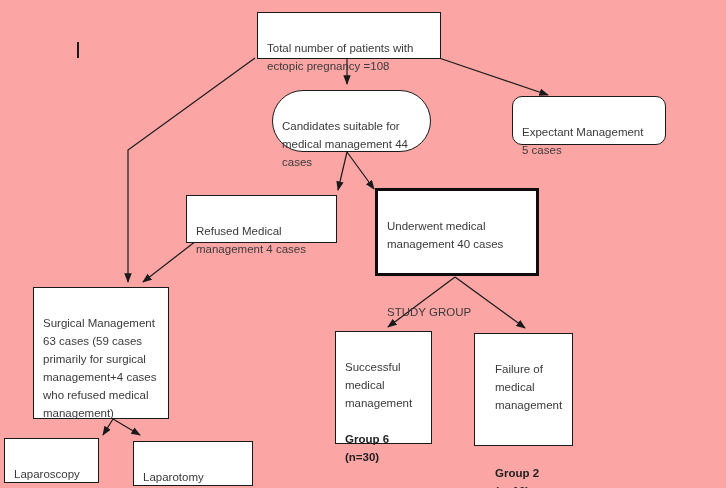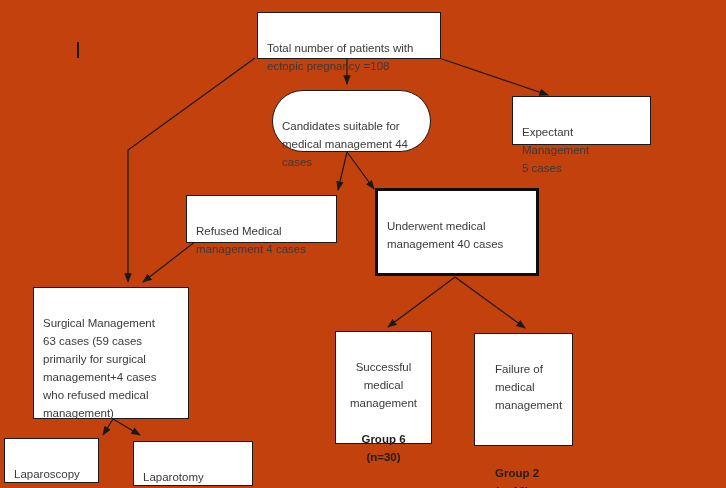--- a/index.html
+++ b/index.html
@@ -4,21 +4,21 @@
 <style>
   html, body {
     margin: 0;
     padding: 0;
     background: #ffffff;
   }
   #canvas {
     position: relative;
     width: 726px;
     height: 488px;
-    background: #c2410c;
+    background: #fca5a5;
     font-family: "Liberation Sans", sans-serif;
     overflow: hidden;
   }
   #edges {
     position: absolute;
     left: 0;
     top: 0;
     width: 726px;
     height: 488px;
     pointer-events: none;
@@ -99,56 +99,57 @@
     <span>Total number  of patients  with
 ectopic pregnancy  =108</span>
   </div>
 
   <div class="node" style="left:272px; top:90px; width:159px; height:62px;border-radius:31px;">
     <span>Candidates  suitable for
 medical management 44
 cases</span>
   </div>
 
-  <div class="node" style="left:512px; top:96px; width:139px; height:49px;">
+  <div class="node" style="left:512px; top:96px; width:154px; height:49px;border-radius:10px;">
     <span>Expectant Management
 5 cases</span>
   </div>
 
   <div class="node" style="left:186px; top:195px; width:151px; height:48px;">
     <span>Refused Medical
 management 4 cases</span>
   </div>
 
   <div class="node thick" style="left:375px; top:188px; width:164px; height:88px;">
     <span class="lead">Underwent medical
 management 40 cases</span>
     <span class="spacer"></span>
+    <span class="lead">STUDY GROUP</span>
   </div>
 
-  <div class="node" style="left:33px; top:287px; width:156px; height:132px;">
+  <div class="node" style="left:33px; top:287px; width:136px; height:132px;">
     <span>Surgical Management
 63 cases (59 cases
 primarily for surgical
 management+4 cases
 who refused medical
 management)</span>
   </div>
 
   <div class="node" style="left:4px; top:438px; width:95px; height:45px;">
     <span>Laparoscopy
 51 cases</span>
   </div>
 
   <div class="node" style="left:133px; top:441px; width:120px; height:45px;">
     <span>Laparotomy
 12 cases</span>
   </div>
 
-  <div class="node" style="left:335px; top:331px; width:97px; height:113px;text-align:center;">
+  <div class="node" style="left:335px; top:331px; width:97px; height:113px;">
     <span class="lead">Successful
 medical
 management</span>
     <span class="emph">Group 6
 (n=30)</span>
   </div>
 
   <div class="node" style="left:474px; top:333px; width:99px; height:113px;padding-left:20px;">
     <span class="lead">Failure of
 medical

